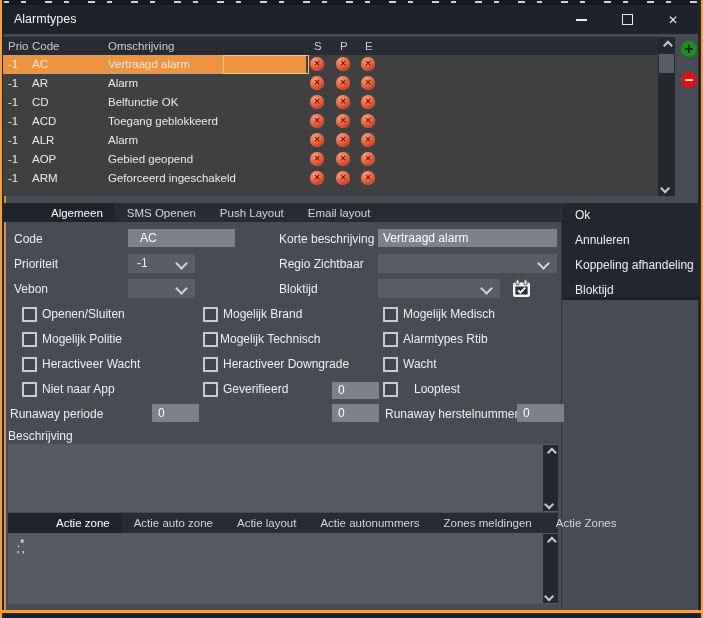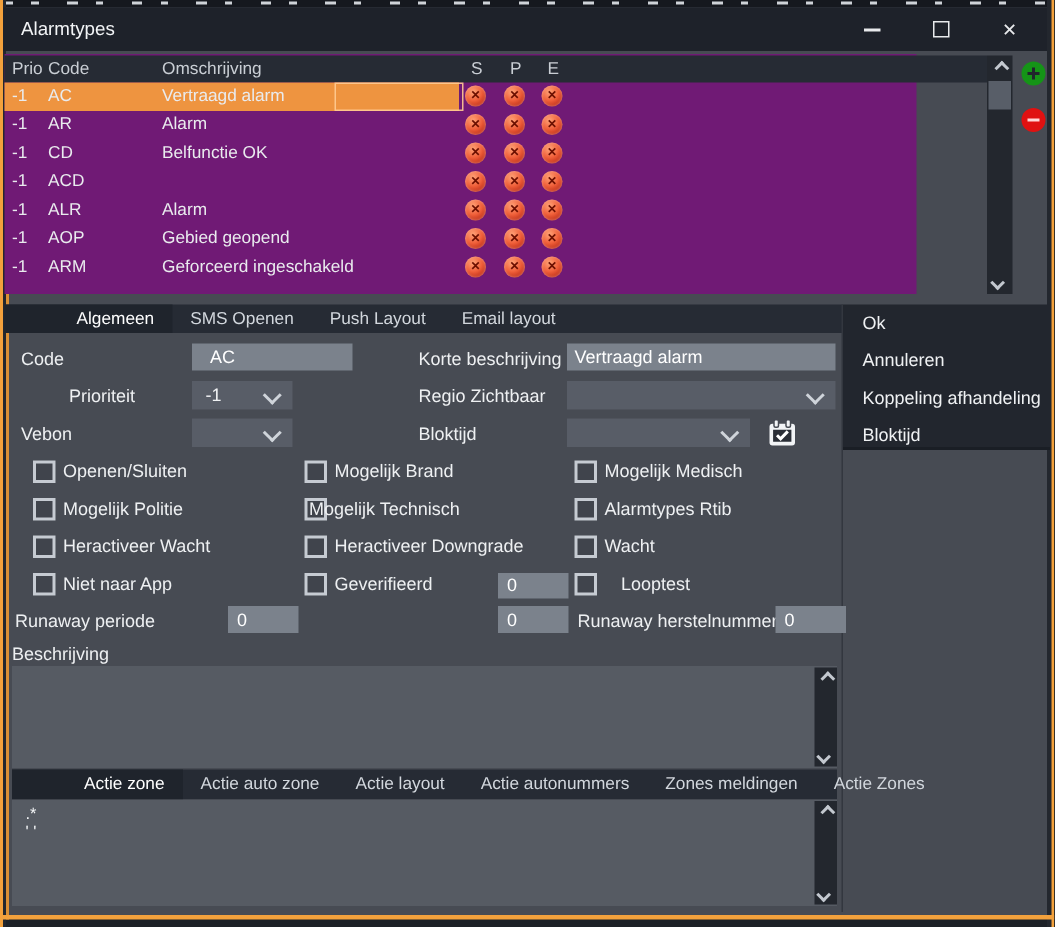--- a/index.html
+++ b/index.html
@@ -19,21 +19,21 @@
 
   .dialog-bg{position:absolute;left:2px;top:5px;width:696px;height:605px;background:#474b53;}
   .titlebar{position:absolute;left:2px;top:5px;width:696px;height:29px;background:#1e222a;}
   .title{position:absolute;left:12px;top:0;line-height:29px;font-size:12.5px;color:#f2f4f6;}
   .winbtns{position:absolute;right:2px;top:0;height:29px;display:flex;}
   .winbtn{width:46px;height:29px;display:flex;align-items:center;justify-content:center;color:#e8eaec;font-size:12px;}
   .min-glyph{width:11px;height:2px;background:#e8eaec;}
   .max-glyph{width:9px;height:9px;border:1px solid #e8eaec;}
 
   
-  .table{position:absolute;left:3px;top:36px;width:608px;height:160px;background:#701a75;}
+  .table{position:absolute;left:3px;top:36px;width:655px;height:160px;background:#404040;}
   .thead{position:absolute;left:0;top:1px;width:655px;height:18px;background:#262b34;}
   .hcell{position:absolute;top:0;line-height:18px;font-size:11.5px;color:#c9ced4;white-space:nowrap;}
   .tbody{position:absolute;left:0;top:19px;width:655px;height:141px;}
   .trow{position:absolute;left:0;width:655px;height:19px;}
   .selbg{position:absolute;left:0;top:0;width:303px;height:19px;background:#ee9440;}
   .editbox{position:absolute;left:220px;top:0;width:84px;height:17px;border:1px solid rgba(255,203,146,.9);}
   .c{position:absolute;top:0;line-height:19px;font-size:11.5px;color:#e9ebee;white-space:nowrap;}
   .c-prio{left:5px;}.c-code{left:29px;}.c-oms{left:105px;}
   .xic{position:absolute;top:2px;width:14px;height:14px;border-radius:50%;
        background:radial-gradient(circle at 38% 30%,#ffa378 0%,#f0603a 45%,#c03018 78%,#a02810 100%);
@@ -135,20 +135,21 @@
           <div class="c c-prio">-1</div>
           <div class="c c-code">CD</div>
           <div class="c c-oms">Belfunctie OK</div>
           <div class="xic" style="left: 307px;">✕</div>
           <div class="xic" style="left: 333px;">✕</div>
           <div class="xic" style="left: 358px;">✕</div>
         </div>
         <div class="trow" style="top: 57px;">
           <div class="c c-prio">-1</div>
           <div class="c c-code">ACD</div>
+          <div class="c c-oms">Toegang geblokkeerd</div>
           <div class="xic" style="left: 307px;">✕</div>
           <div class="xic" style="left: 333px;">✕</div>
           <div class="xic" style="left: 358px;">✕</div>
         </div>
         <div class="trow" style="top: 76px;">
           <div class="c c-prio">-1</div>
           <div class="c c-code">ALR</div>
           <div class="c c-oms">Alarm</div>
           <div class="xic" style="left: 307px;">✕</div>
           <div class="xic" style="left: 333px;">✕</div>
@@ -203,21 +204,21 @@
       <div class="menu-item">Annuleren</div>
       <div class="menu-item">Koppeling afhandeling</div>
       <div class="menu-item">Bloktijd</div>
     </div>
 
   <span class="lbl" style="left:14px;top:231px;">Code</span>
   <div class="field" style="left:128px;top:229px;width:95px;height:18px;padding-left:12px;">AC</div>
   <span class="lbl" style="left:279px;top:231px;">Korte beschrijving</span>
   <div class="field" style="left:378px;top:229px;width:174px;height:18px;padding-left:5px;">Vertraagd alarm</div>
 
-  <span class="lbl" style="left:14px;top:256px;margin-left:32px;">Prioriteit</span>
+  <span class="lbl" style="left:14px;top:256px;">Prioriteit</span>
   <div class="select" style="left:128px;top:254px;width:67px;height:19px;">
     <span style="padding-left:9px;">-1</span>
     <span class="chev"></span>
   </div>
   <span class="lbl" style="left:279px;top:256px;">Regio Zichtbaar</span>
   <div class="select" style="left:378px;top:254px;width:179px;height:19px;">
     <span style="padding-left:6px;"></span>
     <span class="chev"></span>
   </div>
 
@@ -282,21 +283,21 @@
 
 <div class="cb" style="left: 22px; top: 307px;"></div>
     <div class="cblabel" style="left: 42px; top: 306px;">Openen/Sluiten</div>
     <div class="cb" style="left: 203px; top: 307px;"></div>
     <div class="cblabel" style="left: 223px; top: 306px;">Mogelijk Brand</div>
     <div class="cb" style="left: 383px; top: 307px;"></div>
     <div class="cblabel" style="left: 403px; top: 306px;">Mogelijk Medisch</div>
     <div class="cb" style="left: 22px; top: 332px;"></div>
     <div class="cblabel" style="left: 42px; top: 331px;">Mogelijk Politie</div>
     <div class="cb" style="left: 203px; top: 332px;"></div>
-    <div class="cblabel" style="left: 206px; top: 331px;">Mogelijk Technisch</div>
+    <div class="cblabel" style="left: 220px; top: 331px;">Mogelijk Technisch</div>
     <div class="cb" style="left: 383px; top: 332px;"></div>
     <div class="cblabel" style="left: 403px; top: 331px;">Alarmtypes Rtib</div>
     <div class="cb" style="left: 22px; top: 357px;"></div>
     <div class="cblabel" style="left: 42px; top: 356px;">Heractiveer Wacht</div>
     <div class="cb" style="left: 203px; top: 357px;"></div>
     <div class="cblabel" style="left: 223px; top: 356px;">Heractiveer Downgrade</div>
     <div class="cb" style="left: 383px; top: 357px;"></div>
     <div class="cblabel" style="left: 403px; top: 356px;">Wacht</div>
     <div class="cb" style="left: 22px; top: 382px;"></div>
     <div class="cblabel" style="left: 42px; top: 381px;">Niet naar App</div>

